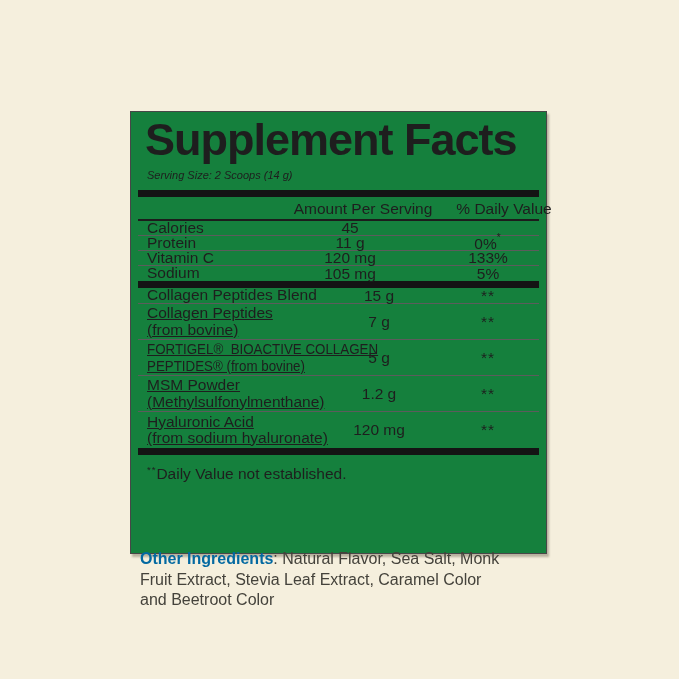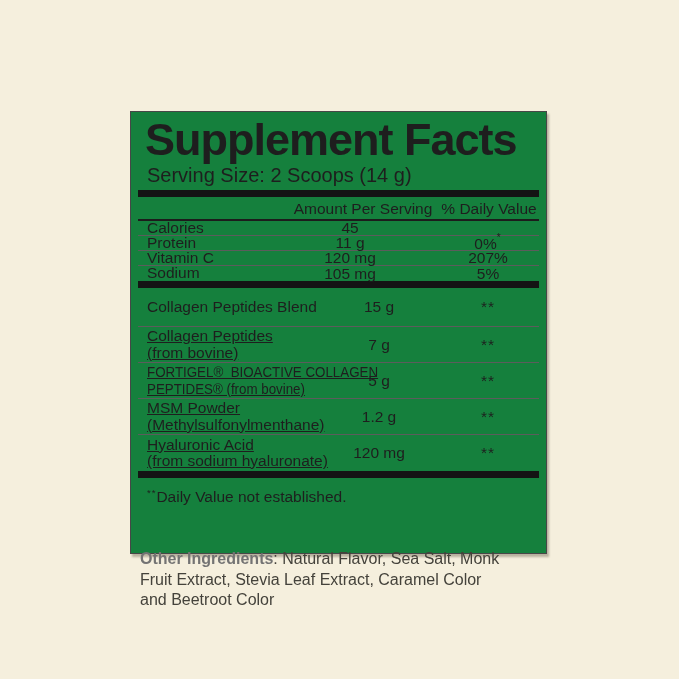--- a/index.html
+++ b/index.html
@@ -25,57 +25,58 @@
   }
   .title {
     font-size: 45px;
     line-height: 48px;
     font-weight: bold;
     letter-spacing: -1px;
     margin: 2px 0 0 7px;
     white-space: nowrap;
   }
   .serving {
-    font-size: 20px;
+    font-size: 11px;
     line-height: 19px;
     margin-left: 9px;
+    font-style: italic;
   }
   .serving:first-of-type { margin-top: 2px; }
   .bar {
     height: 7px;
     background: #141414;
     margin-top: 5px;
   }
   .bar.mid { margin-top: 0; }
   .hdr {
     position: relative;
     height: 24px;
     border-bottom: 2.5px solid #1c1c1c;
     font-size: 15.5px;
   }
   .hdr .amt-h {
     position: absolute; left: 225px; top: 55%;
     transform: translate(-50%,-50%);
     white-space: nowrap;
   }
   .hdr .dv-h {
-    position: absolute; left: 351px; top: 55%;
+    position: absolute; left: 366px; top: 55%;
     transform: translate(-50%,-50%);
     white-space: nowrap;
   }
   .row {
     position: relative;
     display: flex;
     align-items: center;
     border-bottom: 1px solid #5c5c5c;
     font-size: 15.5px;
   }
   .row.last { border-bottom: none; }
   .r-s { height: 15px; }
-  .r-m { height: 39px; }
+  .r-m { height: 16px; }
   .r-l { height: 36px; text-decoration: underline; }
   .row .name {
     margin-left: 9px;
     white-space: pre-line;
     line-height: 16.5px;
     transform-origin: left center;
   }
   .row .name.cond { transform: scaleX(0.86); white-space: pre; }
   .row .amt {
     position: absolute; left: 212px; top: 50%;
@@ -103,21 +104,21 @@
   .fn sup { top: 0; vertical-align: super; font-size: 9.5px; }
   .other {
     position: absolute;
     left: 140px;
     top: 549px;
     width: 380px;
     font-size: 16px;
     line-height: 20.5px;
     color: #44423b;
   }
-  .other .lbl { font-weight: bold; color: #737373; }
+  .other .lbl { font-weight: bold; color: #0369a1; }
   .other .txt { white-space: pre-line; }
 </style>
 </head>
 <body>
 
 <section class="panel">
   <h1 class="title">Supplement Facts</h1>
   <div class="serving">Serving Size: 2 Scoops (14 g)</div>
 
   <div class="bar"></div>
@@ -133,21 +134,21 @@
     <span class="dv"><span></span></span>
   </div>
   <div class="row r-s">
     <span class="name">Protein</span>
     <span class="amt">11 g</span>
     <span class="dv"><span>0%</span><sup>*</sup></span>
   </div>
   <div class="row r-s">
     <span class="name">Vitamin C</span>
     <span class="amt">120 mg</span>
-    <span class="dv"><span>207%</span></span>
+    <span class="dv"><span>133%</span></span>
   </div>
   <div class="row r-s last">
     <span class="name">Sodium</span>
     <span class="amt">105 mg</span>
     <span class="dv"><span>5%</span></span>
   </div>
 
   <div class="bar mid"></div>
 
   <div class="row blend r-m">

